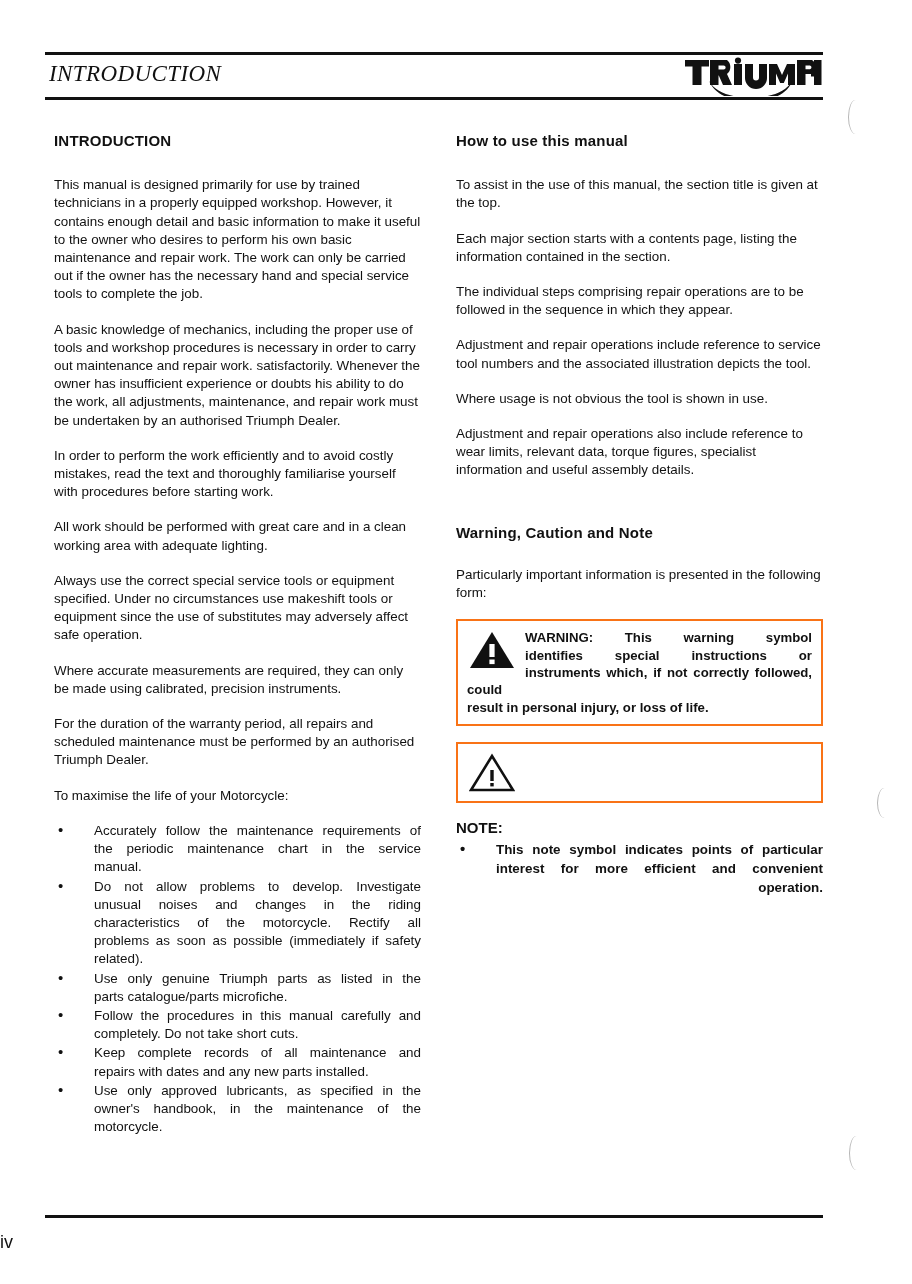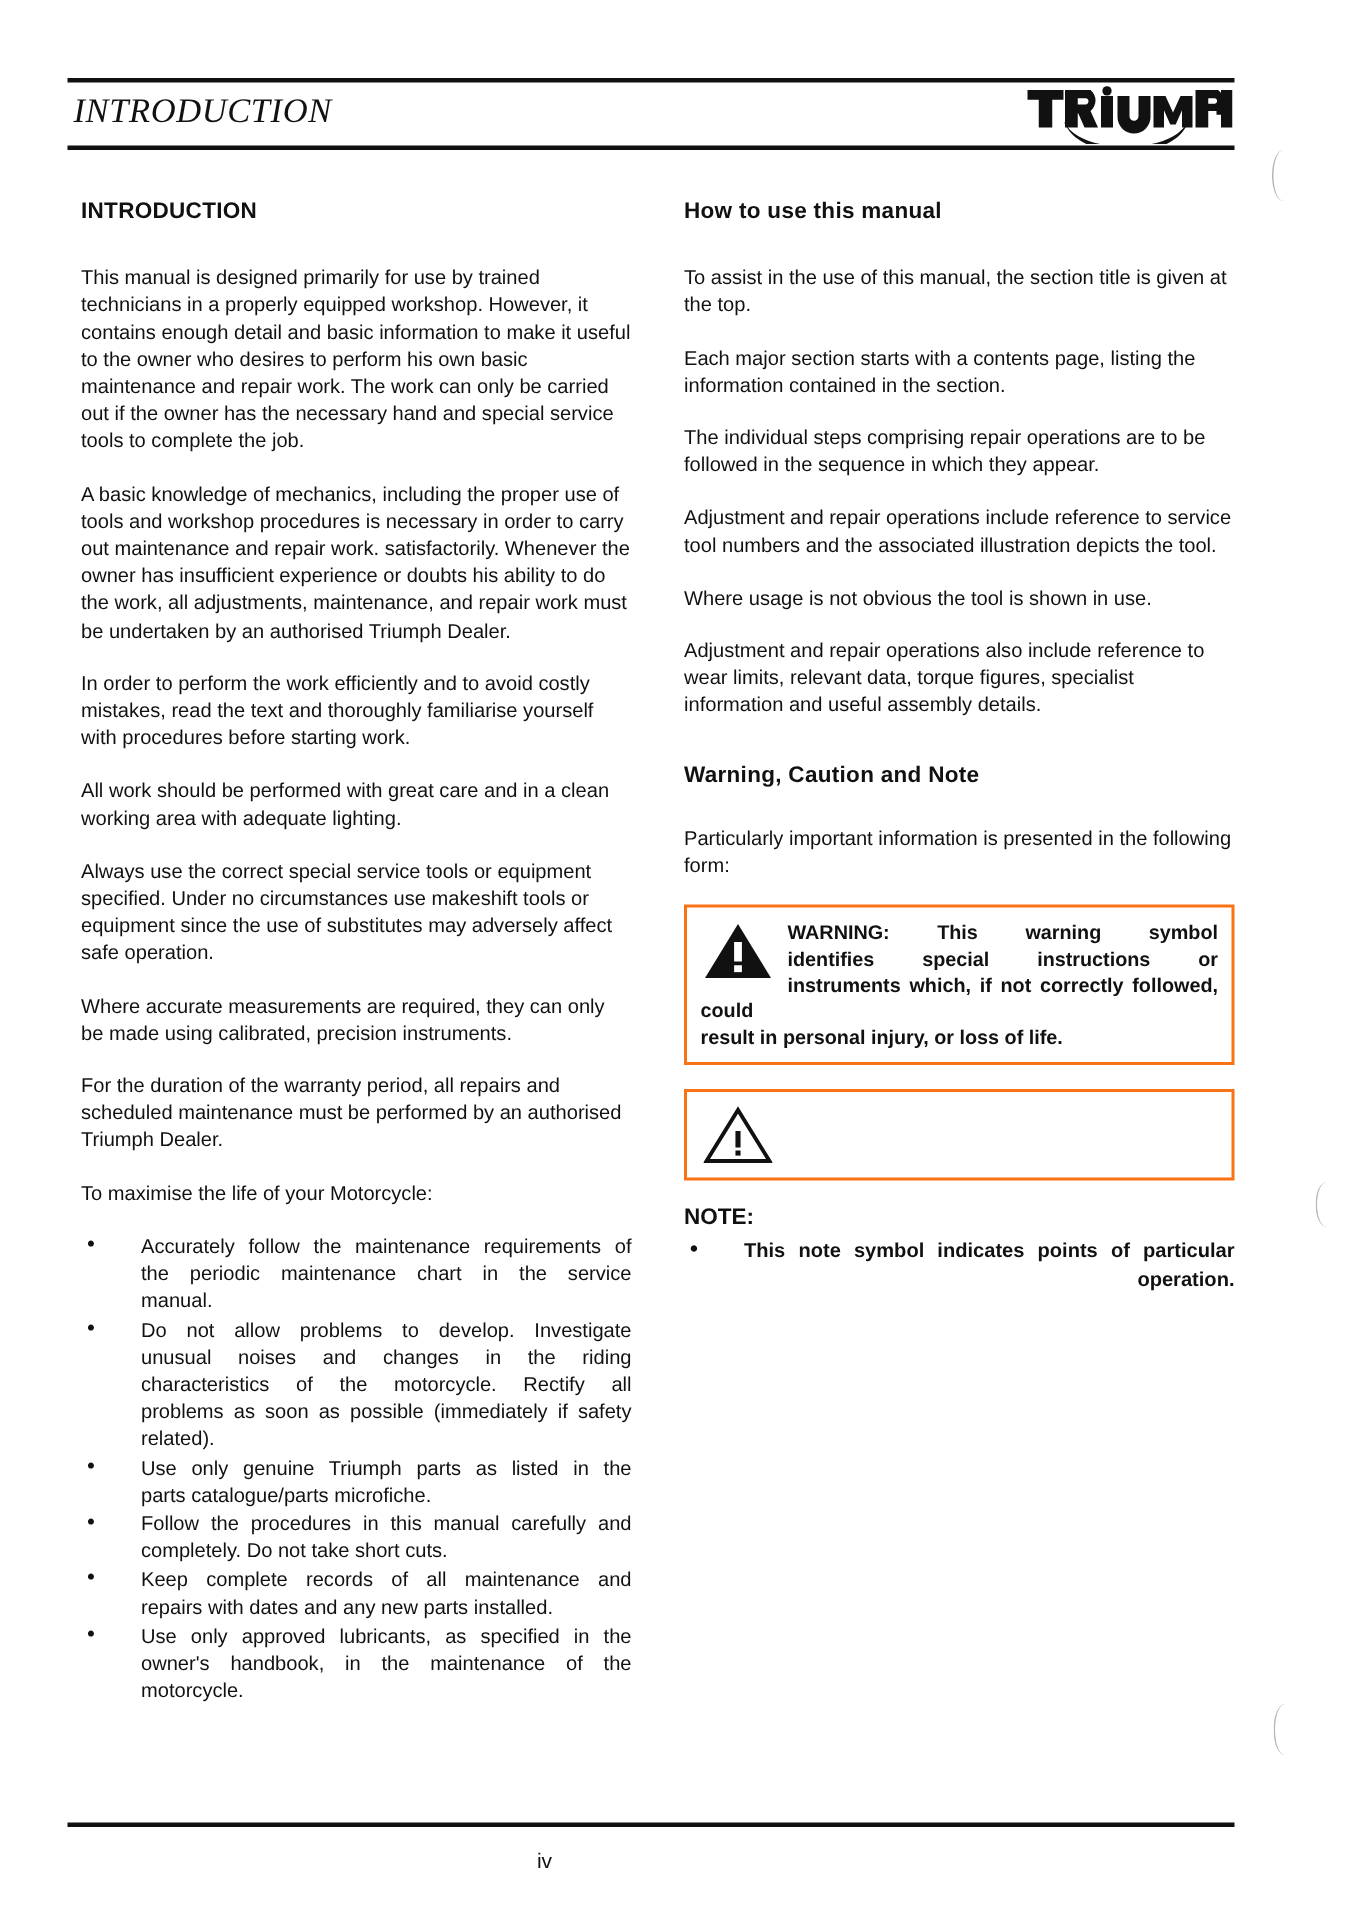--- a/index.html
+++ b/index.html
@@ -75,21 +75,21 @@
   .col-left  { left: 54px; }
   .col-right { left: 456px; }
 
   h2.head {
     font-size: 15px;
     font-weight: bold;
     margin: 0 0 26px 0;
     letter-spacing: 0.2px;
   }
   h2.head.sub {
-    margin-top: 28px;
+    margin-top: 44px;
     margin-bottom: 24px;
   }
   p.para {
     margin: 0 0 17px 0;
   }
 
   
   ul.bullets {
     list-style: none;
     margin: 0;
@@ -180,22 +180,21 @@
     top: 1215px;
     width: 778px;
     height: 3px;
     background: #111;
   }
   .page-number {
     position: absolute;
     left: 0;
     top: 1232px;
     width: 726px;
-    text-align: center;
-    font-size: 14px;
+    font-size: 18px;
     color: #111;
   }
 
   
   .artifact {
     position: absolute;
     border-left: 1.4px solid rgba(90,90,90,0.45);
     border-radius: 60%;
     width: 14px;
     pointer-events: none;
@@ -329,20 +328,21 @@
           <rect x="21.3" y="30" width="3.4" height="3.4" fill="#111"></rect>
         </svg>
       </span>
     </div>
 
     <div class="note-head">NOTE:</div>
 
     <ul class="note-list">
       <li>
         <span class="jline">This note symbol indicates points of particular</span>
+        <span class="jline">interest for more efficient and convenient</span>
         <span class="jlast lastline">operation.</span>
       </li>
     </ul>
   </div>
 
   <div class="footer-rule"></div>
   <div class="page-number">iv</div>
 
   <div class="artifact a1"></div>
   <div class="artifact a2"></div>

